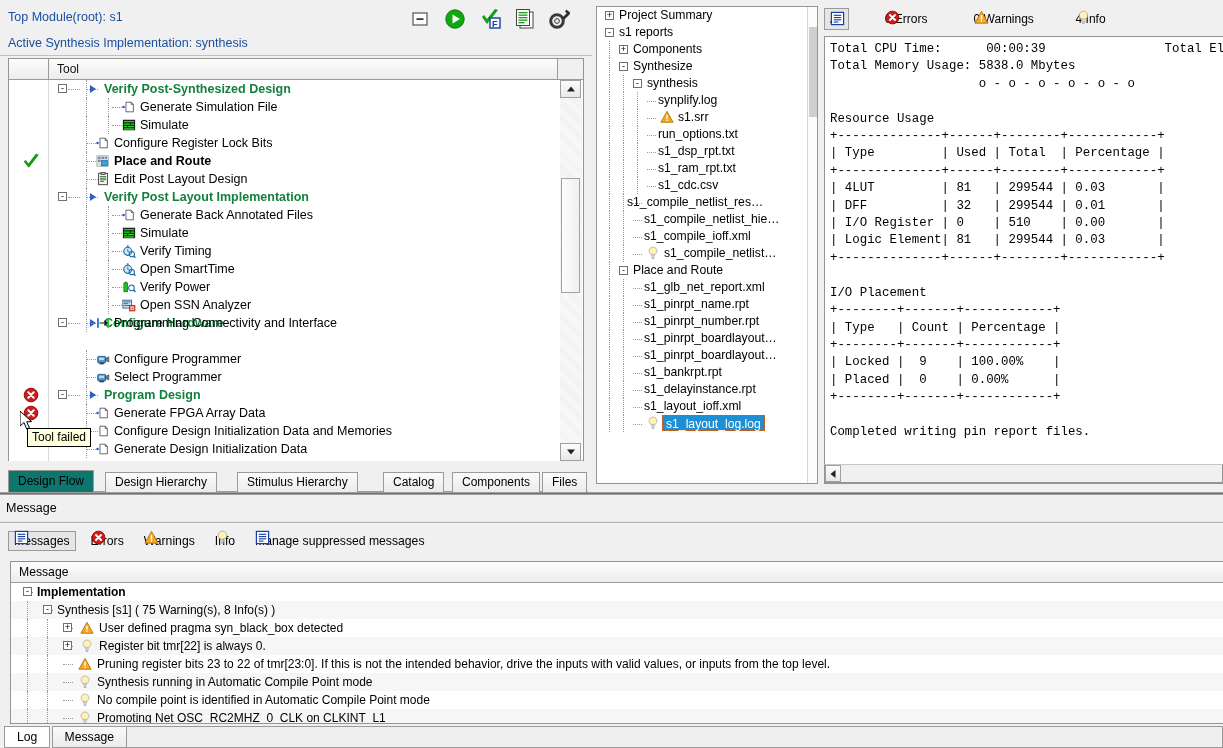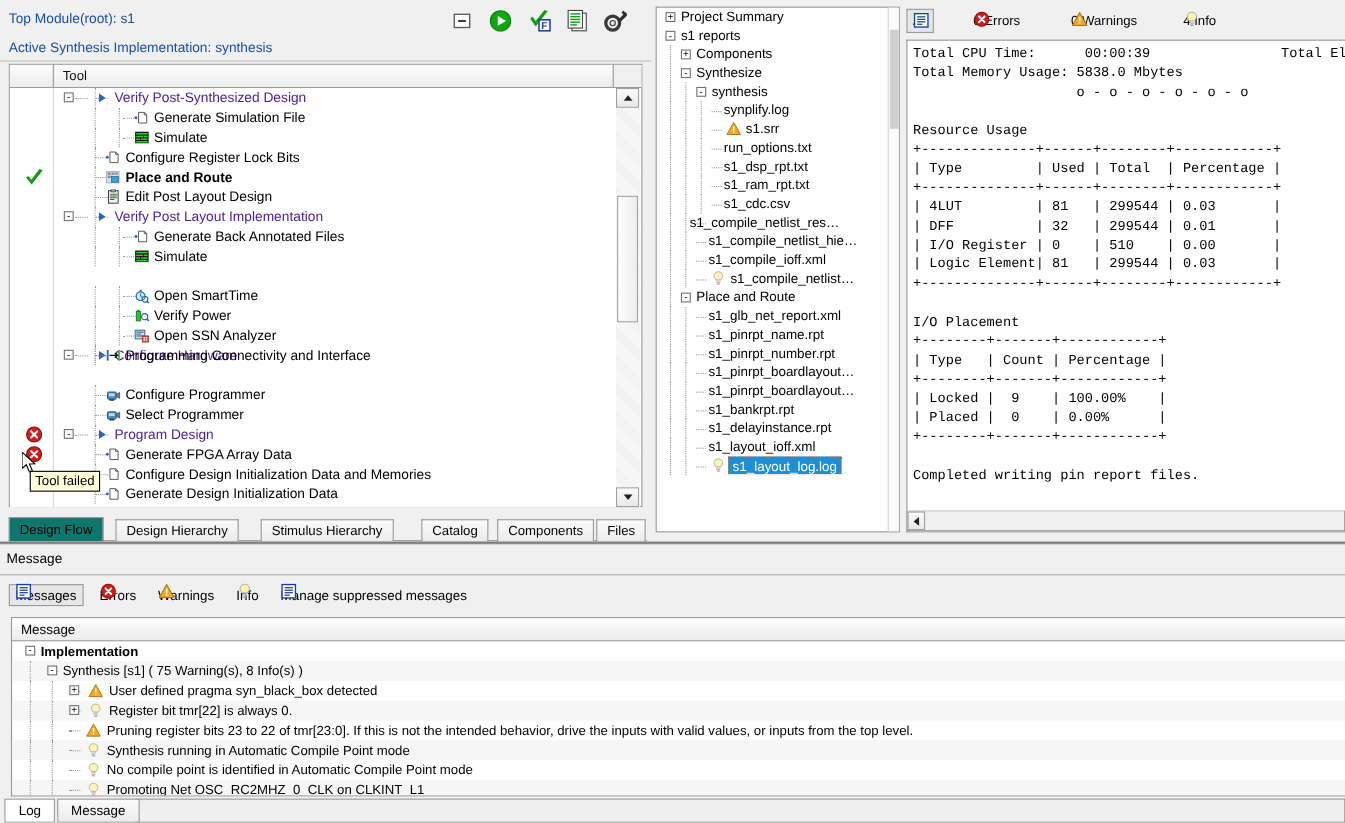--- a/index.html
+++ b/index.html
@@ -57,21 +57,21 @@
     background: #fff; overflow: hidden;
   }
   .statuscol {
     position:absolute; left:0; top:0; width:40px; height:381px; background:#fff;
     border-right: 1px solid #d9d9d9;
   }
   .treecol { position:absolute; left:41px; top:0; width:511px; height:381px; }
 
   .trow { position: relative; height: 18px; line-height: 18px; white-space: nowrap; }
   .trow .lbl { font-size: 12.5px; color:#000; }
-  .trow.grp .lbl { color:#4c1d95; font-weight: normal; }
+  .trow.grp .lbl { color:#15803d; font-weight: bold; }
   .trow.bold .lbl { font-weight: bold; color:#000; }
   .guide { position:absolute; top:0; width:1px; height:18px; border-left:1px dotted #999; }
   .elbow { position:absolute; top:9px; height:1px; border-top:1px dotted #999; }
   .expander {
     position:absolute; top:4px; width:9px; height:9px; border:1px solid #707070;
     background:#fff; font-size:9px; line-height:7px; text-align:center; color:#000; cursor:pointer;
   }
   .arrow-blue {
     position:absolute; top:5px; width:0; height:0;
     border-left: 6px solid #2b5fc4; border-top: 4px solid transparent; border-bottom: 4px solid transparent;
@@ -368,20 +368,33 @@
               <g fill="#25d425">
                 <rect x="2" y="3.3" width="12" height="1.6"></rect>
                 <rect x="2" y="6.2" width="7" height="1.6"></rect>
                 <rect x="10" y="6.2" width="4" height="1.6"></rect>
                 <rect x="2" y="9" width="4" height="1.6"></rect>
                 <rect x="7" y="9" width="7" height="1.6"></rect>
                 <rect x="2" y="11.7" width="12" height="1.6"></rect>
               </g>
             </svg>
             <span class="lbl" style="position: absolute; left: 90px; top: 0px;">Simulate</span>
+          </div>
+          <div class="trow" style="position: absolute; left: 0px; top: 162px; width: 511px;">
+            <span class="guide" style="left:36px"></span>
+            <span class="guide" style="left:58px"></span>
+            <span class="elbow" style="left:62px;width:12px"></span>
+            <svg viewBox="0 0 16 16" class="ico" style="left: 72px;">
+              <circle cx="6.6" cy="8.4" r="4.6" fill="#cfe7f7" stroke="#1769a8" stroke-width="1.2"></circle>
+              <rect x="5.6" y="1.6" width="2" height="1.6" fill="#1769a8"></rect>
+              <path d="M6.6 5.6 L6.6 8.4 L8.8 9.6" stroke="#1769a8" stroke-width="1" fill="none"></path>
+              <circle cx="11.2" cy="11.6" r="3" fill="none" stroke="#1769a8" stroke-width="1.2"></circle>
+              <path d="M13.4 13.8 L15.4 15.6" stroke="#1769a8" stroke-width="1.6"></path>
+            </svg>
+            <span class="lbl" style="position: absolute; left: 90px; top: 0px;">Verify Timing</span>
           </div>
           <div class="trow" style="position: absolute; left: 0px; top: 180px; width: 511px;">
             <span class="guide" style="left:36px"></span>
             <span class="guide" style="left:58px"></span>
             <span class="elbow" style="left:62px;width:12px"></span>
             <svg viewBox="0 0 16 16" class="ico" style="left: 72px;">
               <circle cx="6.6" cy="8.4" r="4.6" fill="#cfe7f7" stroke="#1769a8" stroke-width="1.2"></circle>
               <rect x="5.6" y="1.6" width="2" height="1.6" fill="#1769a8"></rect>
               <path d="M6.6 5.6 L6.6 8.4 L8.8 9.6" stroke="#1769a8" stroke-width="1" fill="none"></path>
               <circle cx="11.2" cy="11.6" r="3" fill="none" stroke="#1769a8" stroke-width="1.2"></circle>

